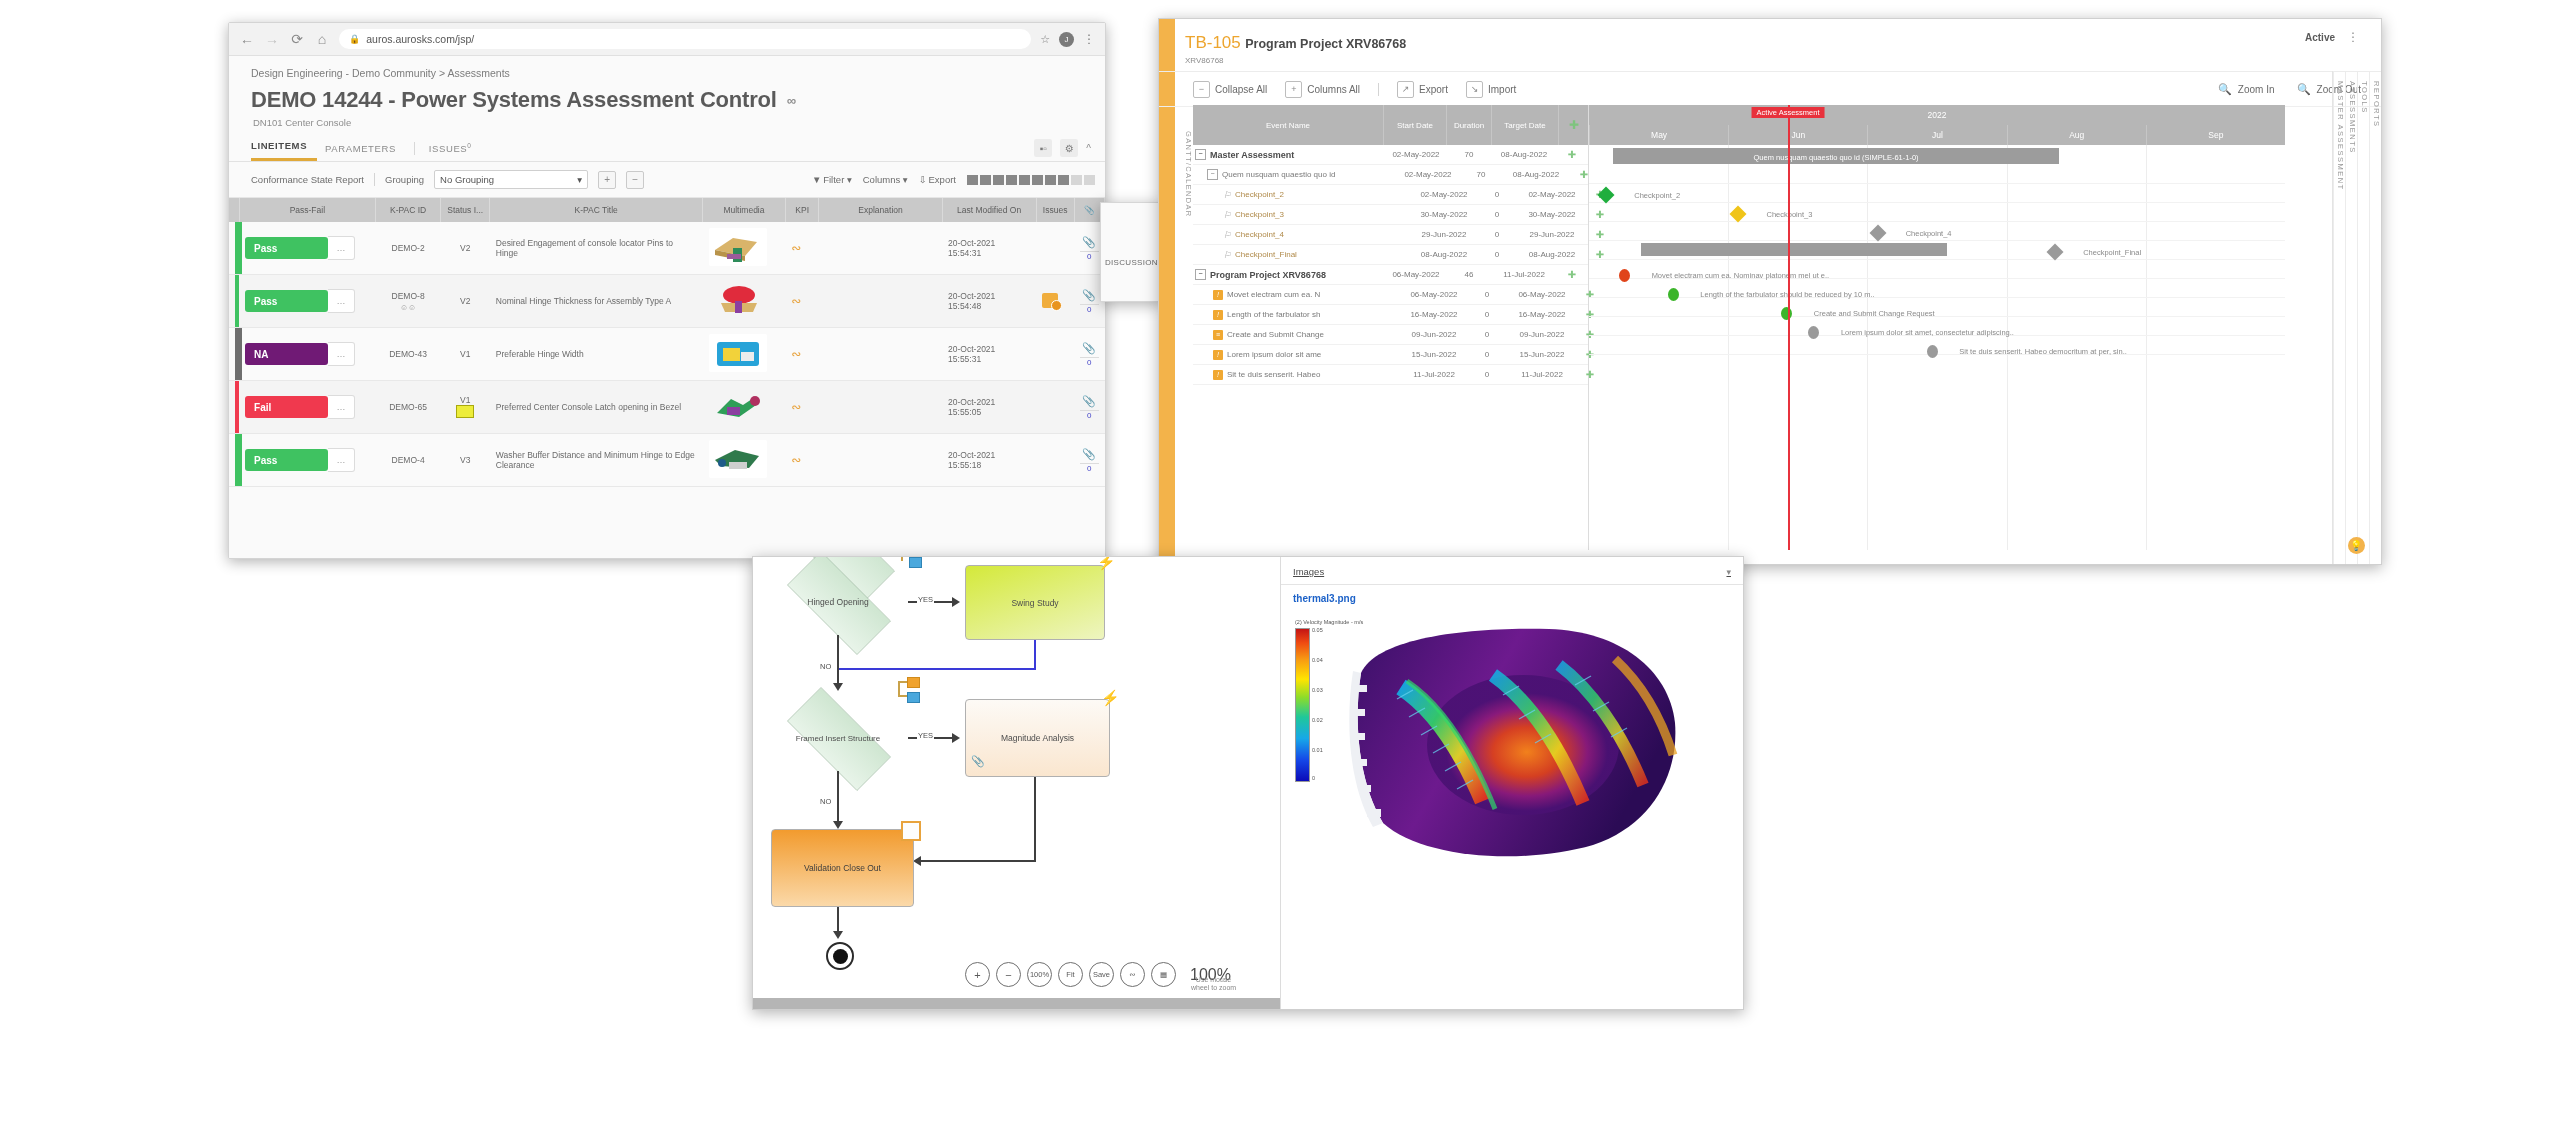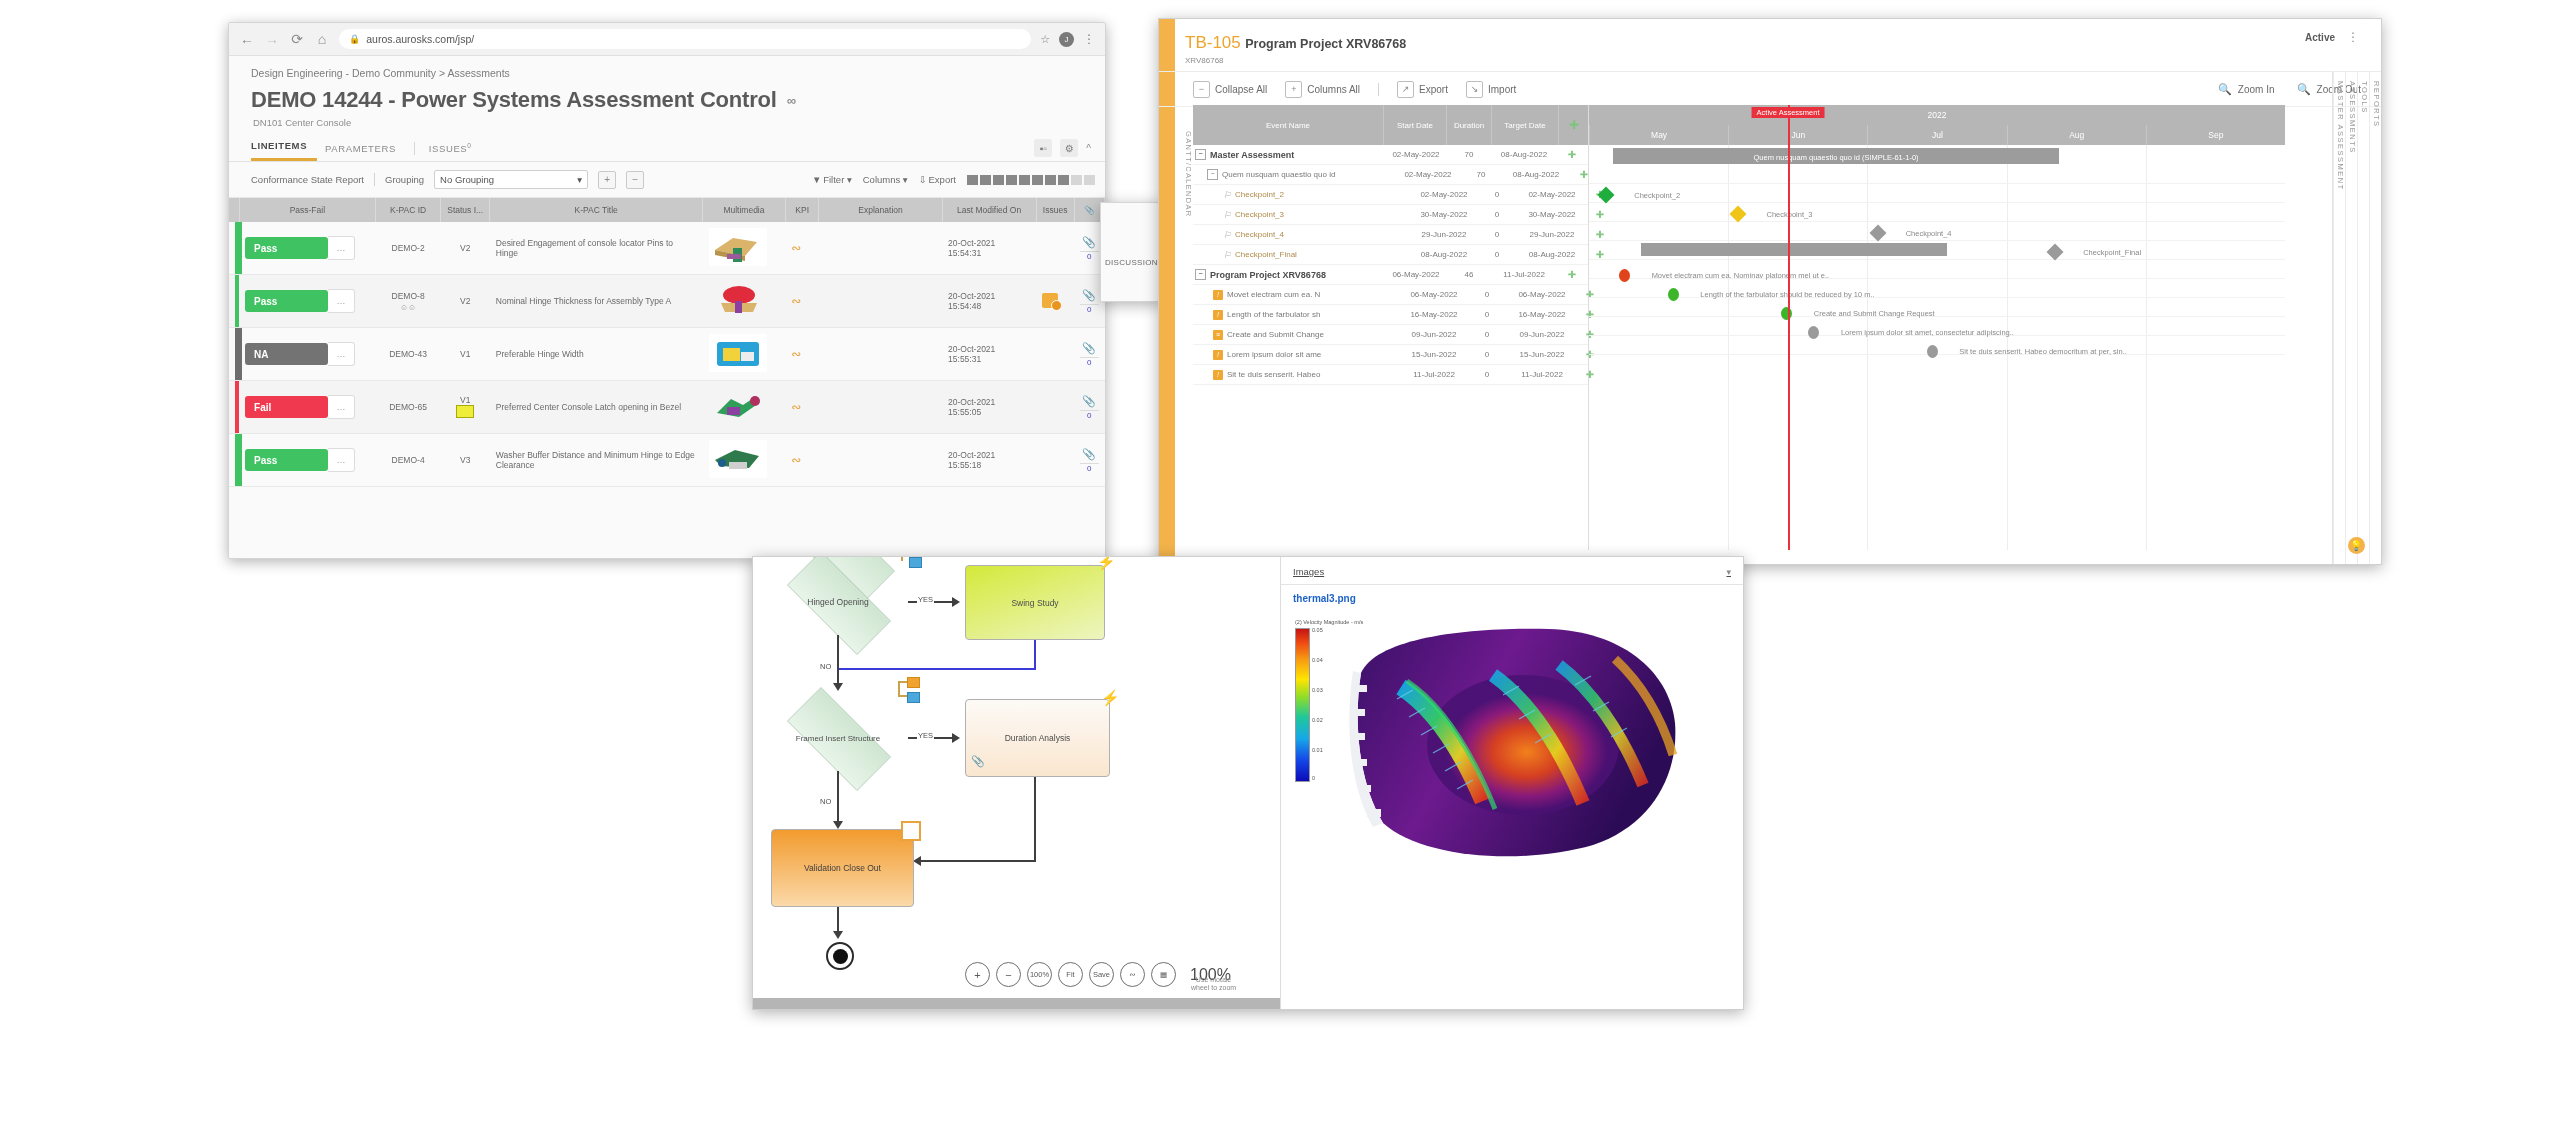--- a/index.html
+++ b/index.html
@@ -359,21 +359,21 @@
           <span class="zero">0</span>
         </td>
       </tr>
 
       <tr>
         <td class="statusbar">
               <div class="sbar" style="background:#6e6e6e"></div>
             </td>
         <td>
           <div class="pf">
-            <div class="pf-chip" style="background:#737373">NA</div>
+            <div class="pf-chip" style="background:#701a75">NA</div>
             <div class="pf-dots">…</div>
           </div>
         </td>
         <td class="kpac"><span>DEMO-43</span></td>
         <td class="ver">V1</td>
         <td>Preferable Hinge Width</td>
         <td>
           <svg class="thumb" viewBox="0 0 58 38">
             <rect width="58" height="38" fill="#fff"></rect>
             <rect x="8" y="8" width="42" height="24" rx="3" fill="#27a3d8"></rect>
@@ -735,21 +735,21 @@
     <div class="node dmd" style="left:16px;top:148px;">
       <div class="inner"></div>
       <div class="lbl" style="font-size:8px;">Framed Insert Structure</div>
     </div>
     <div class="arrow-h" style="left:155px;top:180px;width:46px;"></div>
     <div class="ahead-r" style="left:199px;top:176px;"></div>
     <div class="elbl" style="left:164px;top:174px;">YES</div>
 
     <div class="node rect" style="left:212px;top:142px;width:145px;height:78px;
          background:linear-gradient(180deg,#fdfaf6,#fae6cf);">
-      <span>Duration Analysis</span>
+      <span>Magnitude Analysis</span>
     </div>
     <div class="bolt" style="left:348px;top:132px;">⚡</div>
     <div style="position:absolute;left:218px;top:198px;color:#9b9b9b;font-size:11px;">📎</div>
 
     <div class="arrow-v" style="left:84px;top:214px;height:52px;"></div>
     <div class="ahead-d" style="left:80px;top:264px;"></div>
     <div class="elbl" style="left:66px;top:240px;">NO</div>
 
     <div class="arrow-v" style="left:281px;top:220px;height:84px;"></div>
     <div class="arrow-h" style="left:166px;top:303px;width:117px;"></div>

